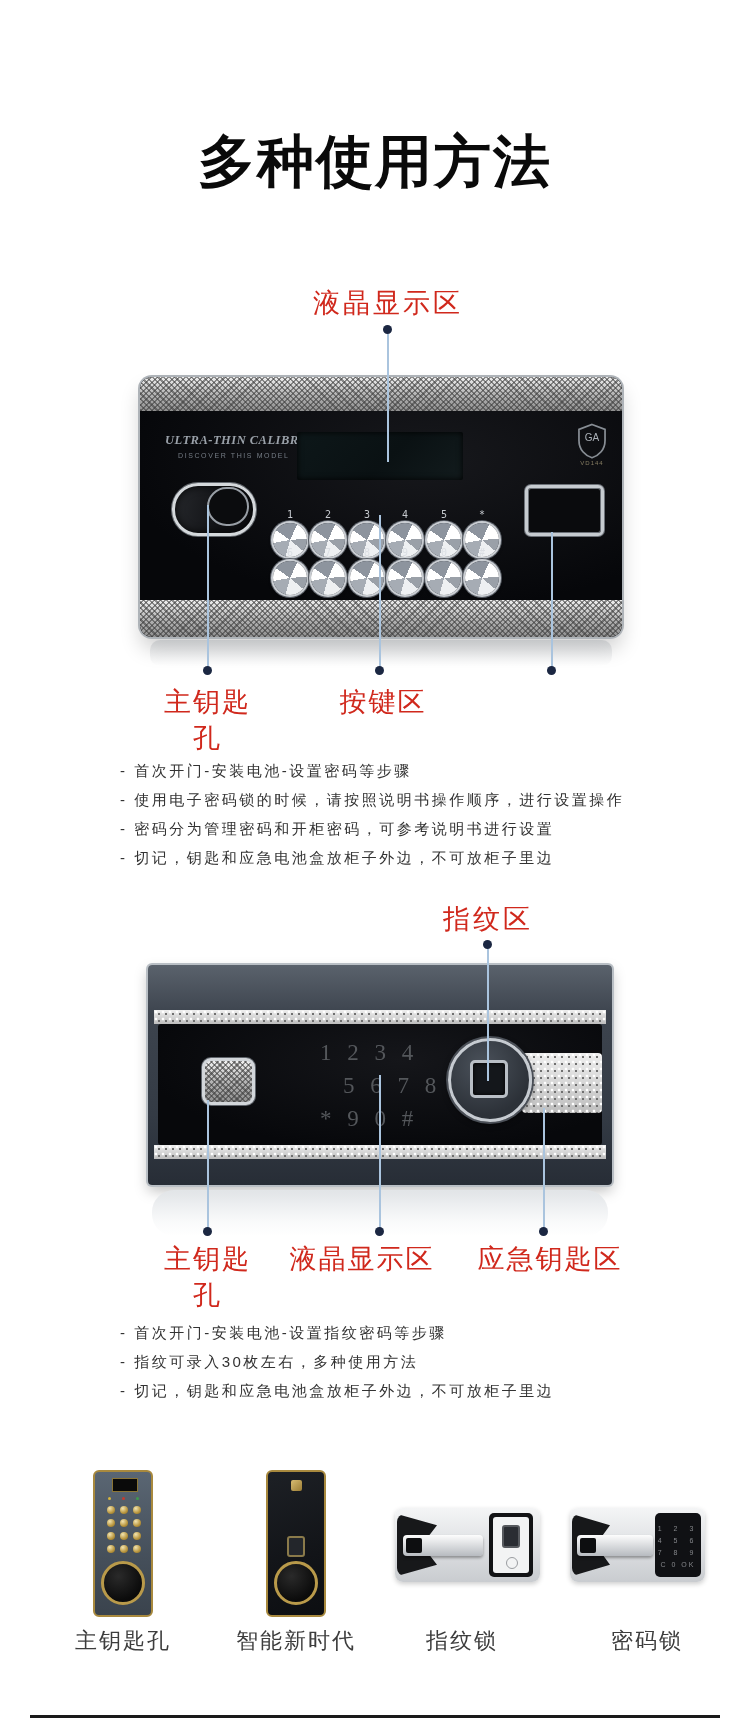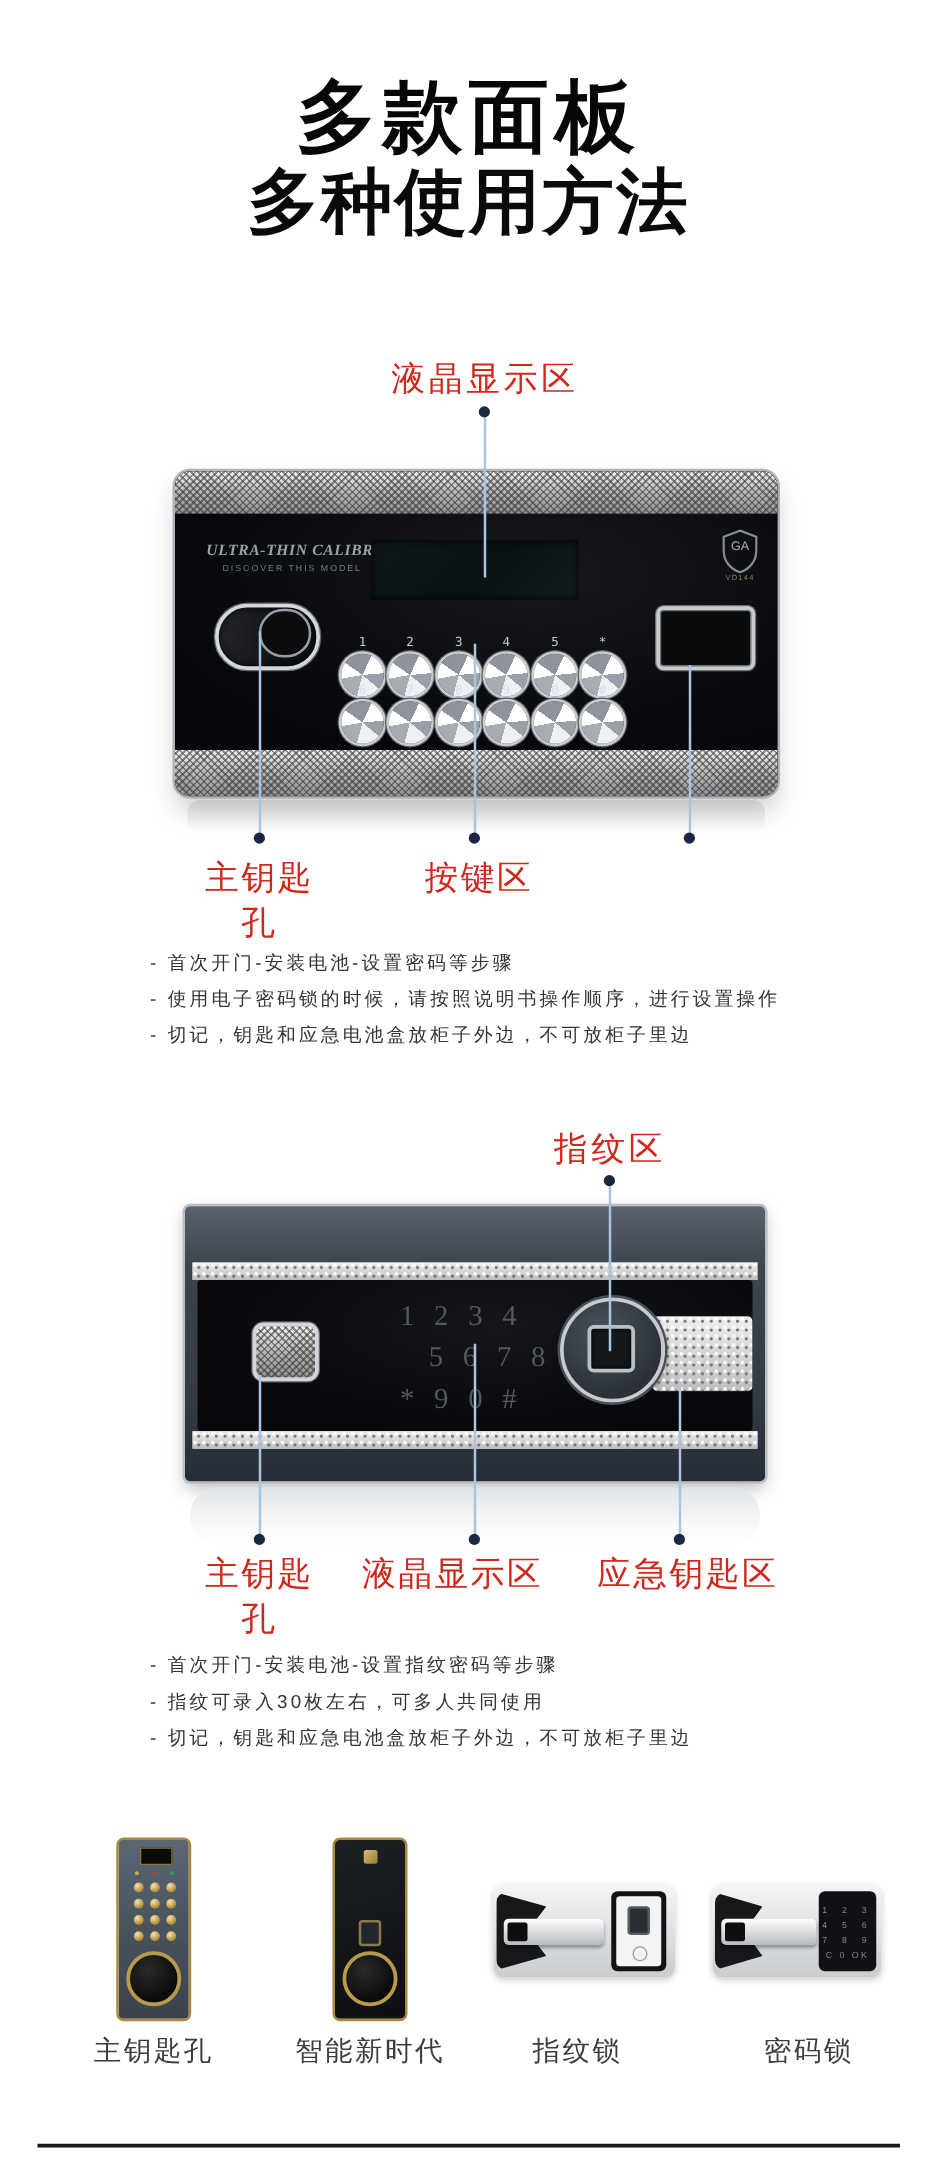--- a/index.html
+++ b/index.html
@@ -37,21 +37,20 @@
   .golddot{width:8px;height:8px;border-radius:50%;
       background:radial-gradient(circle at 35% 30%,#f2e4b0,#b9963e 60%,#7c6224);}
   .digits{position:absolute;left:162px;width:130px;font-family:"Liberation Serif",serif;
       font-size:23px;color:#54575b;letter-spacing:5px;}
 </style>
 </head>
 <body>
 
 <div id="canvas">
 
-  <div class="abs title1">多款面板</div>
   <div class="abs title2">多种使用方法</div>
 
   <div class="callout-label" style="left:313px;top:285px;width:150px;">液晶显示区</div>
   <div class="cdot" style="left:383px;top:325px;"></div>
   <div class="cline" style="left:387px;top:334px;height:128px;"></div>
 
   <div class="abs" style="left:140px;top:377px;width:482px;height:260px;border-radius:12px;overflow:hidden;
               background:#0a0b0d;box-shadow:0 0 0 2px #aeb3b8,0 12px 20px rgba(0,0,0,.18);">
     <div class="knurl" style="position:absolute;left:0;top:0;width:100%;height:34px;border-radius:12px 12px 0 0;"></div>
     <div style="position:absolute;left:0;top:34px;width:100%;height:189px;
@@ -120,20 +119,21 @@
   <div class="cdot" style="left:375px;top:666px;"></div>
   <div class="cline" style="left:551px;top:532px;height:136px;"></div>
   <div class="cdot" style="left:547px;top:666px;"></div>
 
   <div class="rlabel" style="left:150px;top:684px;width:115px;">主钥匙孔</div>
   <div class="rlabel" style="left:337px;top:684px;width:92px;">按键区</div>
 
   <div class="notes" style="top:756px;">
     <div>- 首次开门-安装电池-设置密码等步骤</div>
     <div>- 使用电子密码锁的时候，请按照说明书操作顺序，进行设置操作</div>
+    <div>- 密码分为管理密码和开柜密码，可参考说明书进行设置</div>
     <div>- 切记，钥匙和应急电池盒放柜子外边，不可放柜子里边</div>
   </div>
 
   <div class="callout-label" style="left:428px;top:901px;width:120px;">指纹区</div>
   <div class="cdot" style="left:483px;top:940px;"></div>
   <div class="cline" style="left:487px;top:949px;height:132px;"></div>
 
   <div class="abs" style="left:148px;top:965px;width:464px;height:220px;border-radius:4px;
               background:linear-gradient(180deg,#5a626c 0%,#3d444e 22%,#343b45 68%,#272d36 100%);
               box-shadow:0 0 0 2px #b9bfc5,0 6px 14px rgba(0,0,0,.25);overflow:hidden;">
@@ -169,21 +169,21 @@
   <div class="cdot" style="left:375px;top:1227px;"></div>
   <div class="cline" style="left:543px;top:1108px;height:122px;"></div>
   <div class="cdot" style="left:539px;top:1227px;"></div>
 
   <div class="rlabel" style="left:150px;top:1241px;width:115px;">主钥匙孔</div>
   <div class="rlabel" style="left:287px;top:1241px;width:150px;">液晶显示区</div>
   <div class="rlabel" style="left:470px;top:1241px;width:160px;">应急钥匙区</div>
 
   <div class="notes" style="top:1318px;">
     <div>- 首次开门-安装电池-设置指纹密码等步骤</div>
-    <div>- 指纹可录入30枚左右，可多人共同使用</div>
+    <div>- 指纹可录入30枚左右，多种使用方法</div>
     <div>- 切记，钥匙和应急电池盒放柜子外边，不可放柜子里边</div>
   </div>
 
   <div class="abs" style="left:93px;top:1470px;width:60px;height:147px;border-radius:6px;border:2px solid #a8893e;
               background:linear-gradient(180deg,#5a6673,#454f5a 60%,#3a434d);box-sizing:border-box;">
     <div style="position:absolute;left:17px;top:6px;width:24px;height:12px;background:#0a0a0a;border:1px solid #8a7434;"></div>
     <div style="position:absolute;left:13px;top:25px;width:3px;height:3px;border-radius:50%;background:#d8b63c;"></div>
     <div style="position:absolute;left:27px;top:25px;width:3px;height:3px;border-radius:50%;background:#c43c30;"></div>
     <div style="position:absolute;left:41px;top:25px;width:3px;height:3px;border-radius:50%;background:#3f9a4e;"></div>
     <div style="position:absolute;left:10px;top:34px;width:38px;display:grid;grid-template-columns:repeat(3,1fr);

